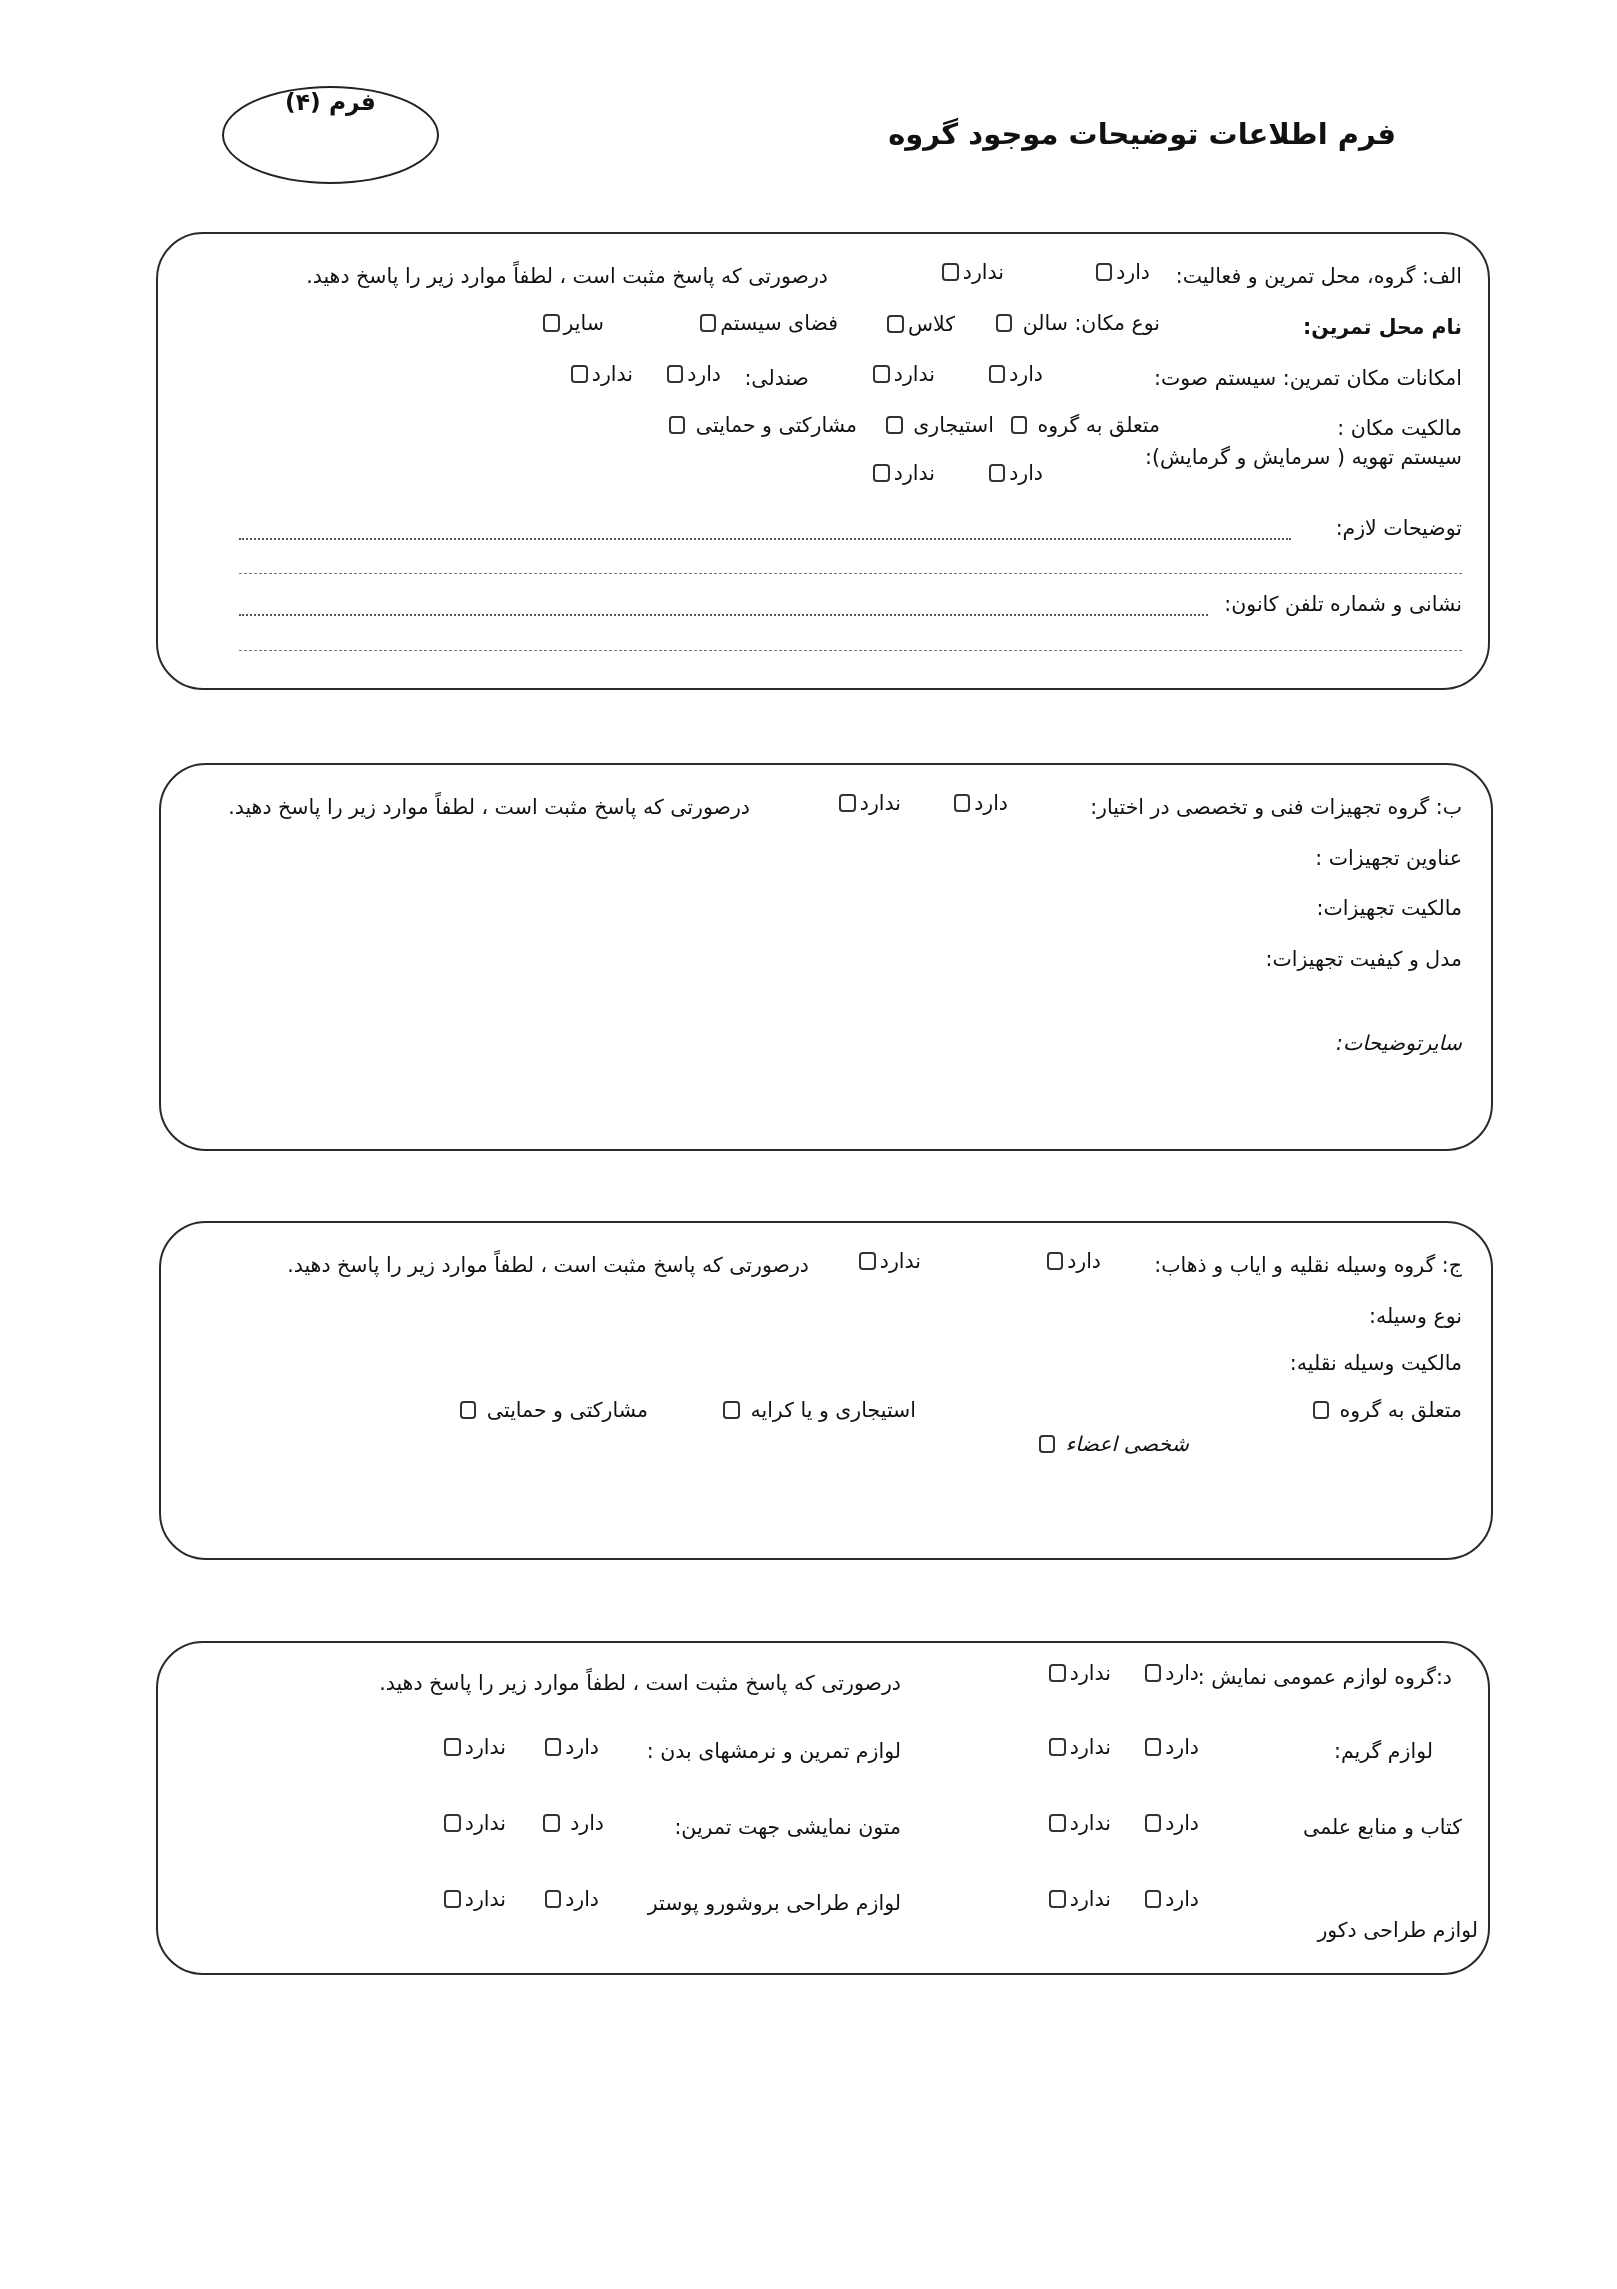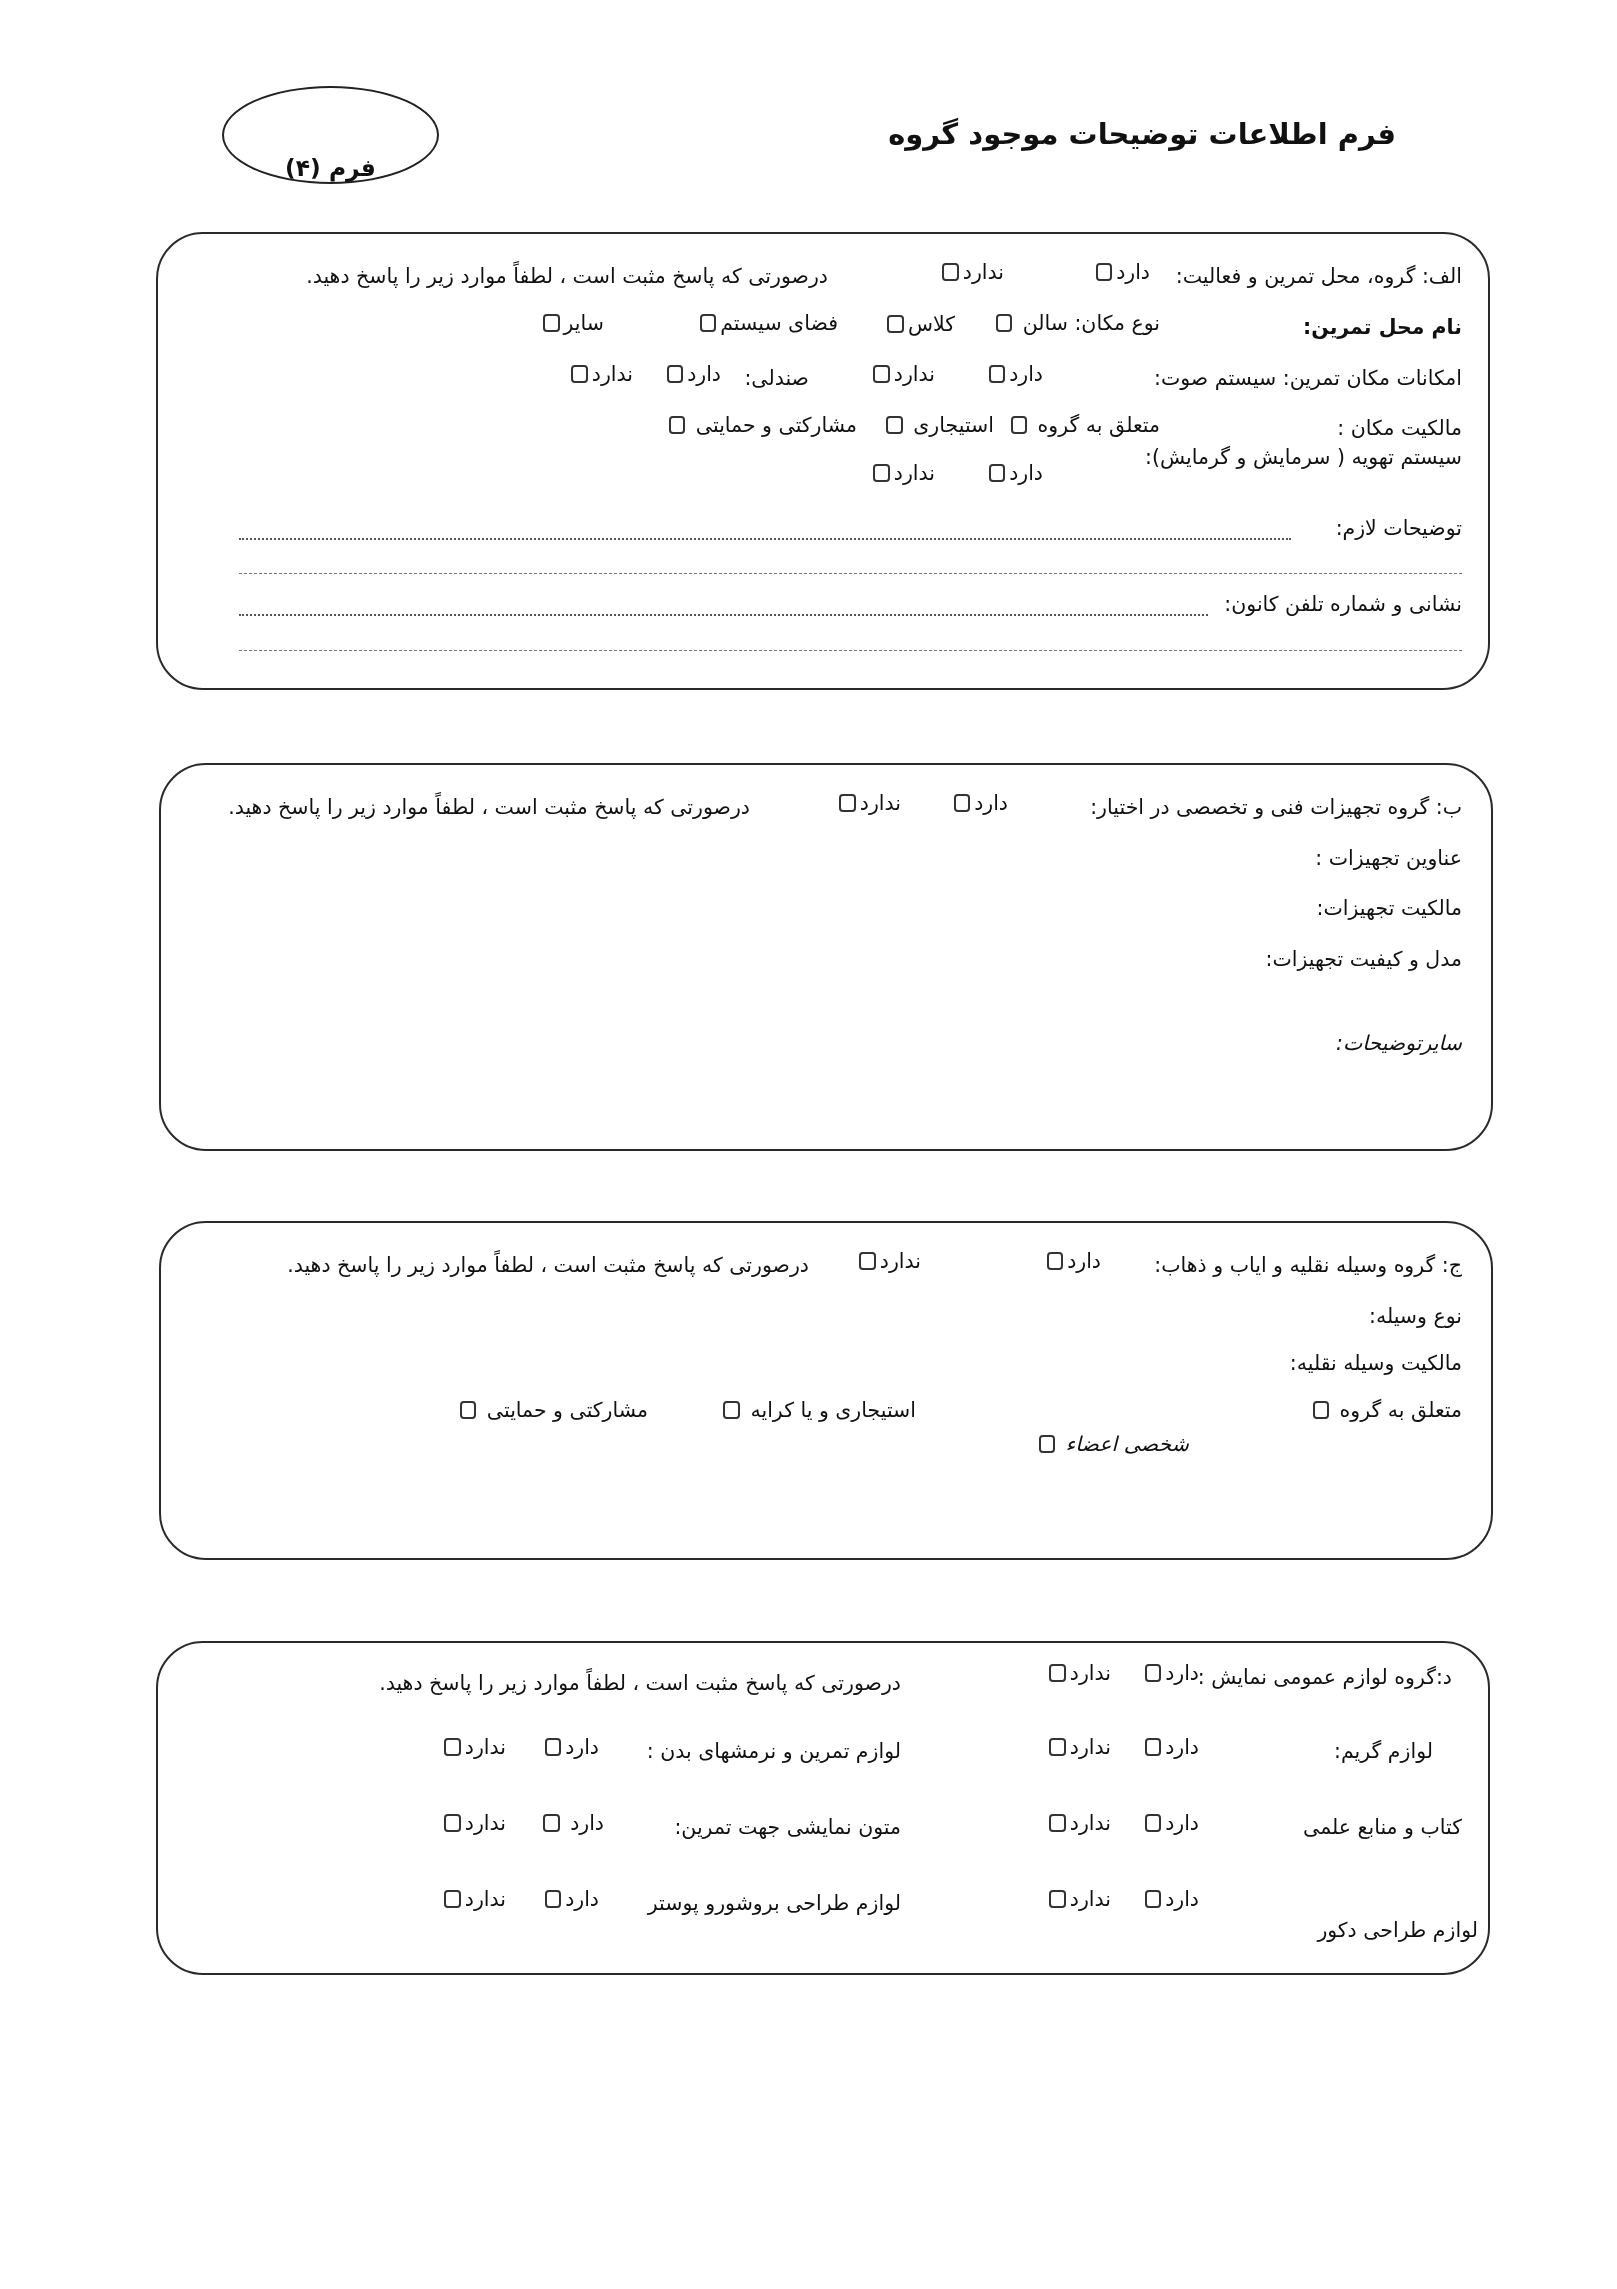--- a/index.html
+++ b/index.html
@@ -2,21 +2,21 @@
 <html><head>
 <meta charset="utf-8">
 <style>
   html, body { margin:0; padding:0; background:#ffffff; }
   body { width:1618px; height:2290px; position:relative; overflow:hidden;
          font-family:"DejaVu Sans", sans-serif; color:#111; }
   .abs { position:absolute; white-space:nowrap; direction:rtl; }
   .title { font-family:"DejaVu Sans", sans-serif; font-weight:bold; font-size:29px; right:222px; top:117px; }
   .oval { position:absolute; left:222px; top:86px; width:217px; height:98px;
           border:2px solid #222; border-radius:50%; box-sizing:border-box;
-          display:flex; align-items:flex-end; justify-content:center;
+          display:flex; align-items:flex-start; justify-content:center;
           font-weight:bold; font-size:23.4px; direction:rtl; }
   .box { position:absolute; border:2.4px solid #2a2a2a; border-radius:47px; box-sizing:border-box; }
   .t { font-size:20.5px; line-height:27px; }
   .cb { display:inline-block; width:16.6px; height:18.5px; border:2px solid #333; border-radius:3.9px;
         box-sizing:border-box; vertical-align:-2px; margin:0 3.9px; background:#fff; }
   .dots { position:absolute; border-bottom:2px dotted #555; height:0; }
   .line { position:absolute; border-bottom:1.5px dashed #777; height:0; }
   .italic { font-style:italic; }
 </style>
 </head>

